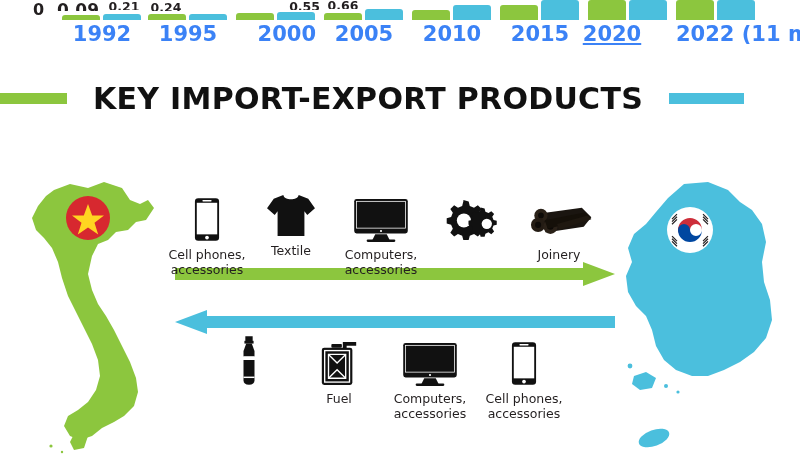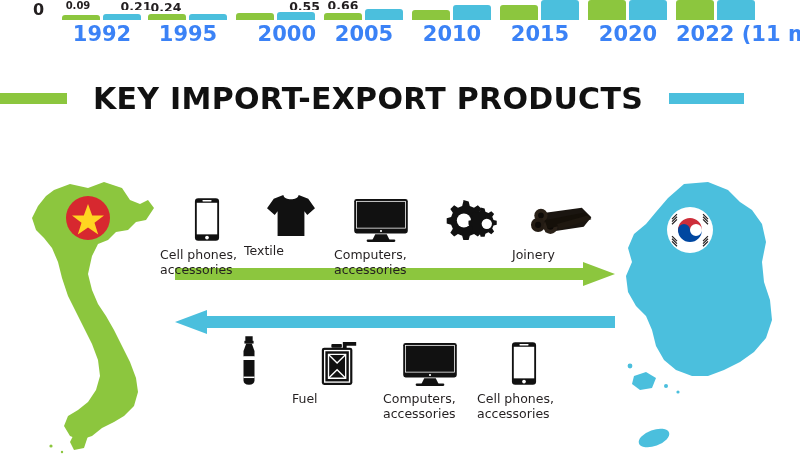--- a/index.html
+++ b/index.html
@@ -26,21 +26,21 @@
   #title-text{font-family:"DejaVu Sans",sans-serif;font-weight:bold;font-size:30px;
     letter-spacing:.3px;color:#111;white-space:nowrap;}
   
   .map{position:absolute;}
   #map-vn{left:18px;top:178px;width:150px;height:280px;}
   #map-kr{left:612px;top:180px;width:180px;height:275px;}
   
   .flow-arrow{position:absolute;}
   #arrow-export{left:175px;top:262px;width:440px;height:24px;}
   #arrow-import{left:175px;top:310px;width:440px;height:24px;}
-  .prod{position:absolute;}
+  .prod{position:absolute;text-align:center;}
   .prod-icon{height:52px;display:flex;align-items:flex-end;justify-content:center;}
   .prod-label{margin-top:5px;font-size:12.5px;line-height:15px;color:#231f20;
     font-family:"DejaVu Sans",sans-serif;white-space:pre-line;}
 </style>
 </head>
 <body>
 
 <div id="chart-strip">
   <div class="chart-zero">0</div>
   <div id="bars-host">
@@ -77,25 +77,25 @@
         <div class="bar imp" style="height: 20px; width: 38px;"></div>
       </div>
     </div>
   <div id="years-host">
       <div class="year-lbl" style="left: 62px; width: 80px;">1992</div>
       <div class="year-lbl" style="left: 148px; width: 80px;">1995</div>
       <div class="year-lbl" style="left: 236px; width: 80px; text-align: right;">2000</div>
       <div class="year-lbl" style="left: 324px; width: 80px;">2005</div>
       <div class="year-lbl" style="left: 412px; width: 80px;">2010</div>
       <div class="year-lbl" style="left: 500px; width: 80px;">2015</div>
-      <div class="year-lbl" style="left: 588px; width: 80px;">2020</div>
+      <div class="year-lbl" style="left: 572px; width: 80px; text-decoration: underline;">2020</div>
       <div class="year-lbl" style="left: 676px; width: 80px;">2022 (11 months)</div>
     </div>
-<div style="position: absolute; left: 57px; top: 0px; width: 42px; text-align: center; font-weight: bold; font-size: 10px; color: rgb(35, 31, 32); white-space: nowrap; overflow: hidden; height: 11px;">0.09</div>
-    <div style="position: absolute; left: 103px; top: -1px; width: 42px; text-align: center; font-weight: bold; font-size: 12.5px; color: rgb(35, 31, 32); white-space: nowrap; overflow: hidden; height: 11px; margin-left: 12px;">0.21</div>
+<div style="position: absolute; left: 57px; top: 0px; width: 42px; text-align: right; font-weight: bold; font-size: 17px; color: rgb(35, 31, 32); white-space: nowrap; overflow: hidden; height: 11px;">0.09</div>
+    <div style="position: absolute; left: 103px; top: -1px; width: 42px; text-align: center; font-weight: bold; font-size: 12.5px; color: rgb(35, 31, 32); white-space: nowrap; overflow: hidden; height: 11px;">0.21</div>
     <div style="position: absolute; left: 145px; top: 0px; width: 42px; text-align: center; font-weight: bold; font-size: 12.5px; color: rgb(35, 31, 32); white-space: nowrap; overflow: hidden; height: 11px;">0.24</div>
     <div style="position: absolute; left: 278px; top: -1px; width: 42px; text-align: right; font-weight: bold; font-size: 12.5px; color: rgb(35, 31, 32); white-space: nowrap; overflow: hidden; height: 11px;">0.55</div>
     <div style="position: absolute; left: 322px; top: -2px; width: 42px; text-align: center; font-weight: bold; font-size: 12.5px; color: rgb(35, 31, 32); white-space: nowrap; overflow: hidden; height: 11px;">0.66</div>
   </div>
 
 <div id="title-row">
   <div class="title-rule green"></div>
   <div id="title-text">KEY IMPORT-EXPORT PRODUCTS</div>
   <div class="title-rule blue"></div>
 </div>

